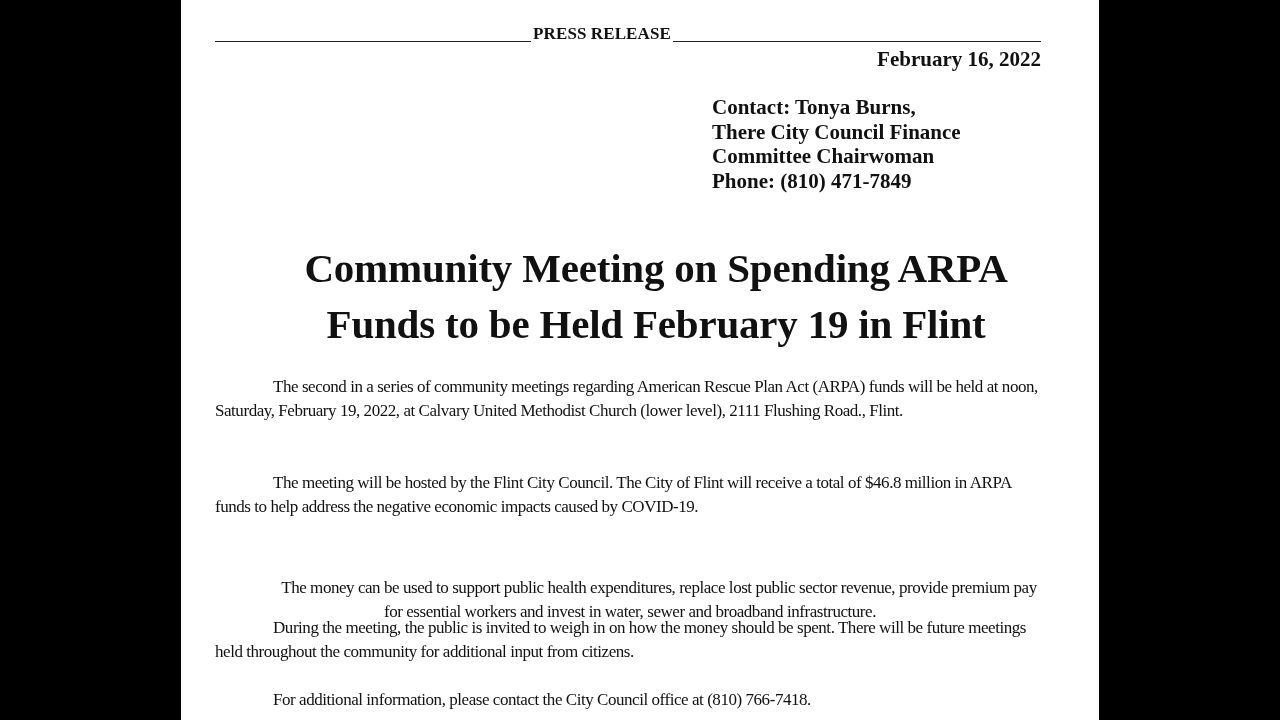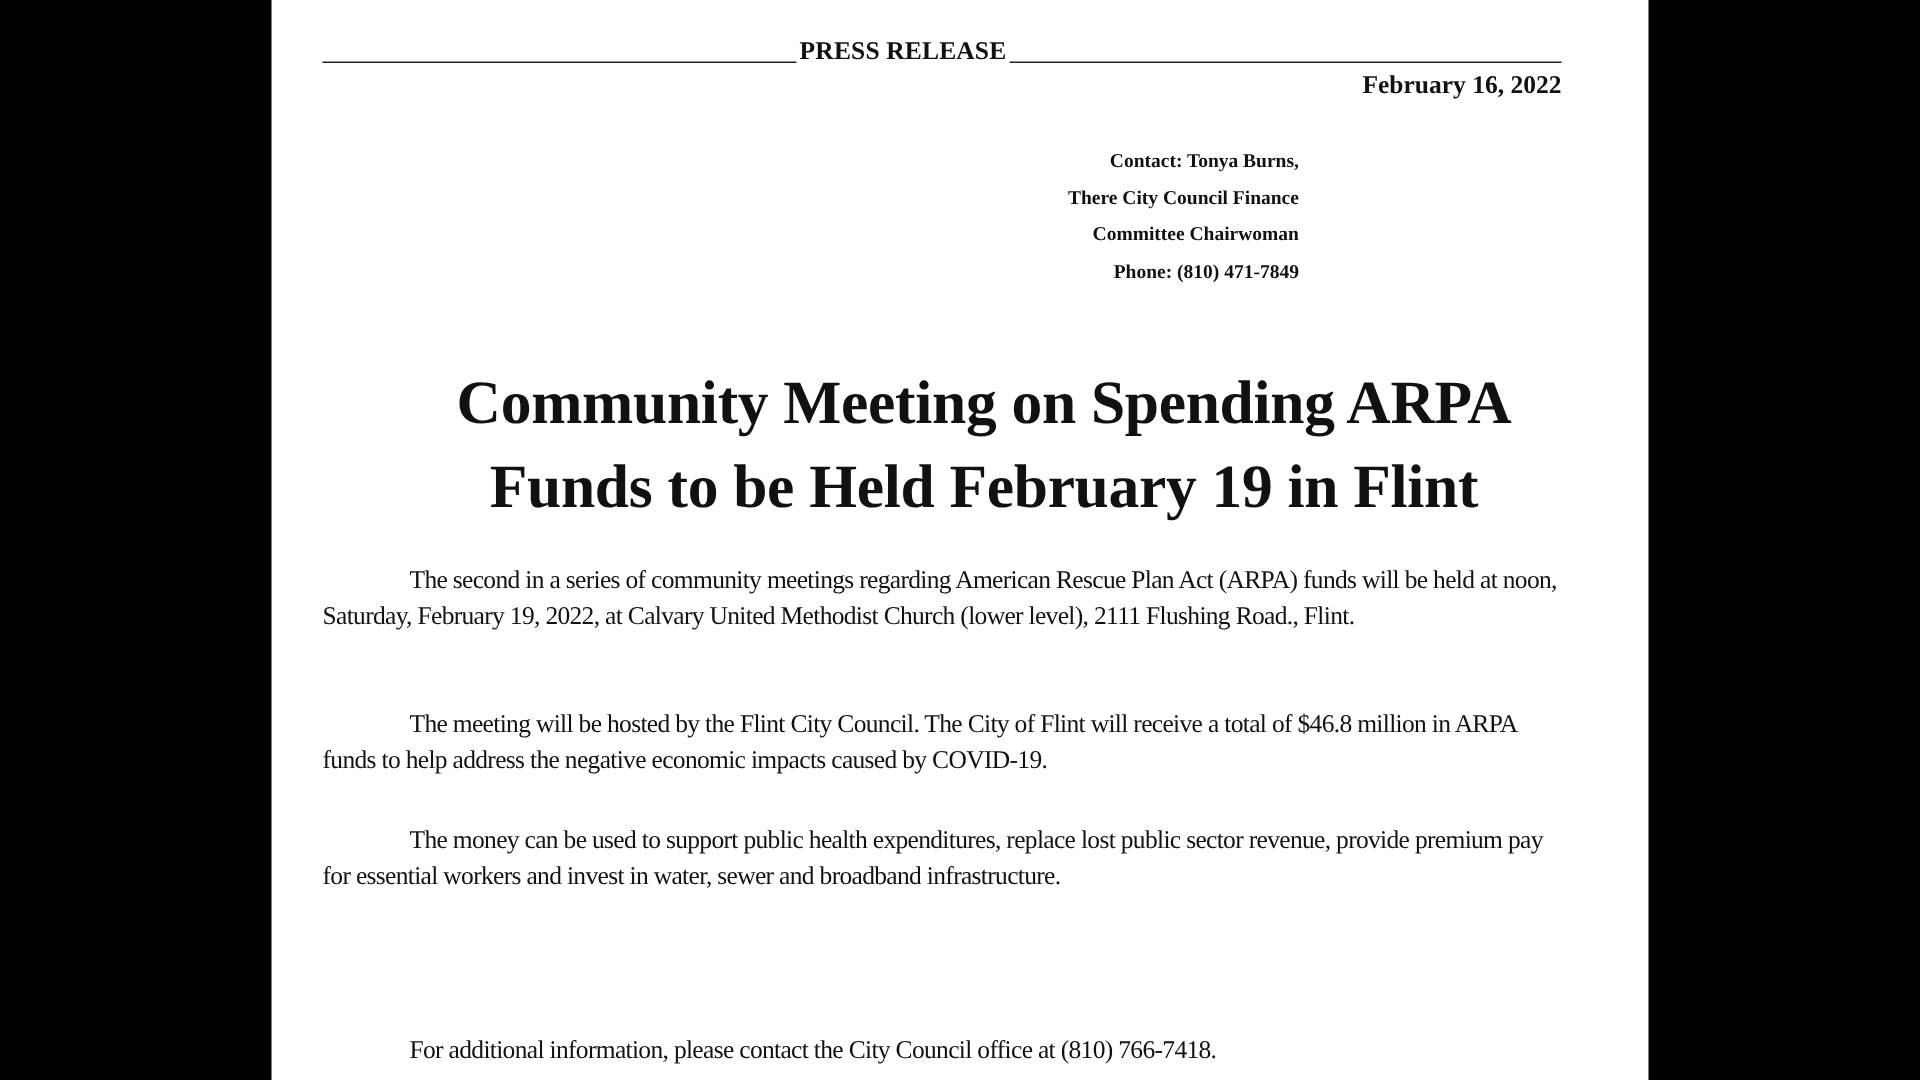--- a/index.html
+++ b/index.html
@@ -17,24 +17,24 @@
     }
     .press-release-label {
       position: absolute; top: 24px; left: 0; width: 100%; text-align: center;
       font-weight: bold; font-size: 17px; letter-spacing: 0.1px;
     }
     .press-release-label span { background: #fff; padding: 0 2px; position: relative; left: -48px; margin-left: 20px; }
     .immediate-release {
       position: absolute; left: 34px; top: 47px; font-weight: bold; font-size: 17px; color: #d0111b;
     }
     .release-date {
-      position: absolute; right: 58px; top: 47px; font-weight: bold; font-size: 17px;
+      position: absolute; right: 58px; top: 47px; font-weight: bold; font-size: 21px;
     }
     .contact-block {
-      position: absolute; left: 531px; top: 95px; font-weight: bold; font-size: 13px; line-height: 24.5px; text-align: right;
+      position: absolute; left: 531px; top: 95px; font-weight: bold; font-size: 21px; line-height: 24.5px;
     }
     .headline {
       position: absolute; left: 0; top: 240px; width: 100%; text-align: center;
       font-weight: bold; font-size: 41px; line-height: 56px; letter-spacing: -0.2px; margin-left: 16px;
     }
     .body-text {
       position: absolute; left: 34px; width: 830px; font-size: 17px; line-height: 24px;
       letter-spacing: -0.45px;
     }
     .body-text p { margin: 0; text-indent: 58px; }
@@ -60,19 +60,22 @@
     <div>Community Meeting on Spending ARPA</div>
     <div>Funds to be Held February 19 in Flint</div>
   </div>
 
   <div class="body-text" style="top:375px;">
     <p>The second in a series of community meetings regarding American Rescue Plan Act (ARPA) funds will be held at noon, Saturday, February 19, 2022, at Calvary United Methodist Church (lower level), 2111 Flushing Road., Flint.</p>
   </div>
   <div class="body-text" style="top:471px;">
     <p>The meeting will be hosted by the Flint City Council. The City of Flint will receive a total of $46.8 million in ARPA funds to help address the negative economic impacts caused by COVID-19.</p>
   </div>
-  <div class="body-text" style="top:548px;">
+  <div class="body-text" style="top:576px;text-align:center;">
     <p>The money can be used to support public health expenditures, replace lost public sector revenue, provide premium pay for essential workers and invest in water, sewer and broadband infrastructure.</p>
+  </div>
+  <div class="body-text" style="top:616px;">
+    <p>During the meeting, the public is invited to weigh in on how the money should be spent. There will be future meetings held throughout the community for additional input from citizens.</p>
   </div>
   <div class="body-text" style="top:688px;">
     <p>For additional information, please contact the City Council office at (810) 766-7418.</p>
   </div>
 </div>
 
 </body></html>

